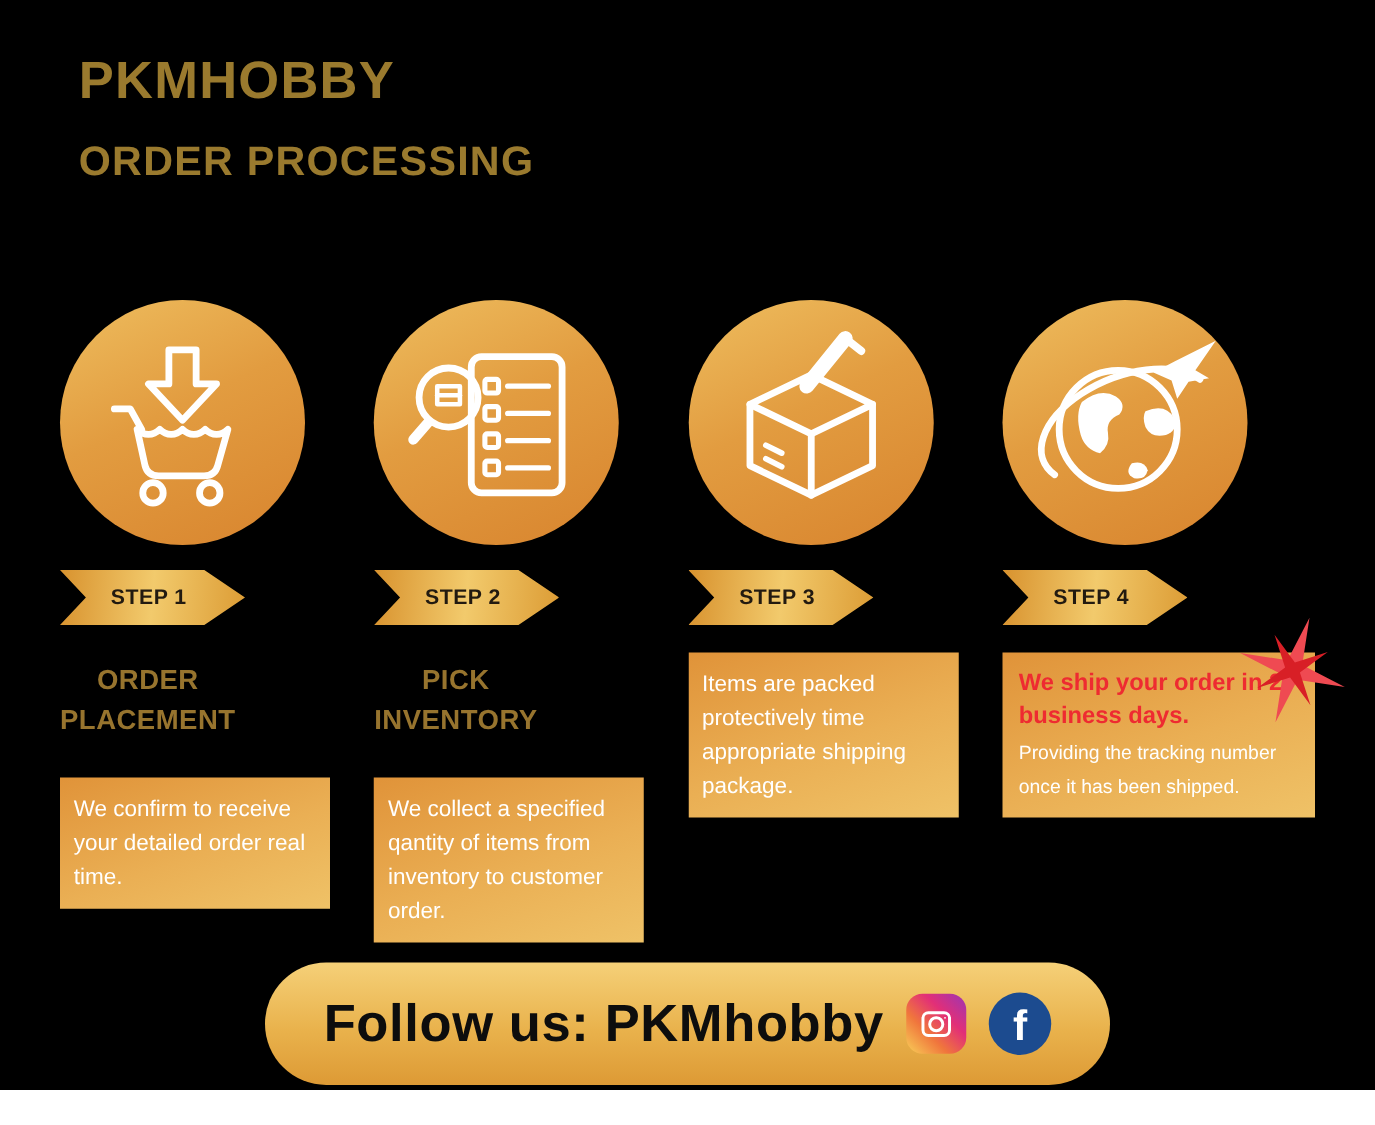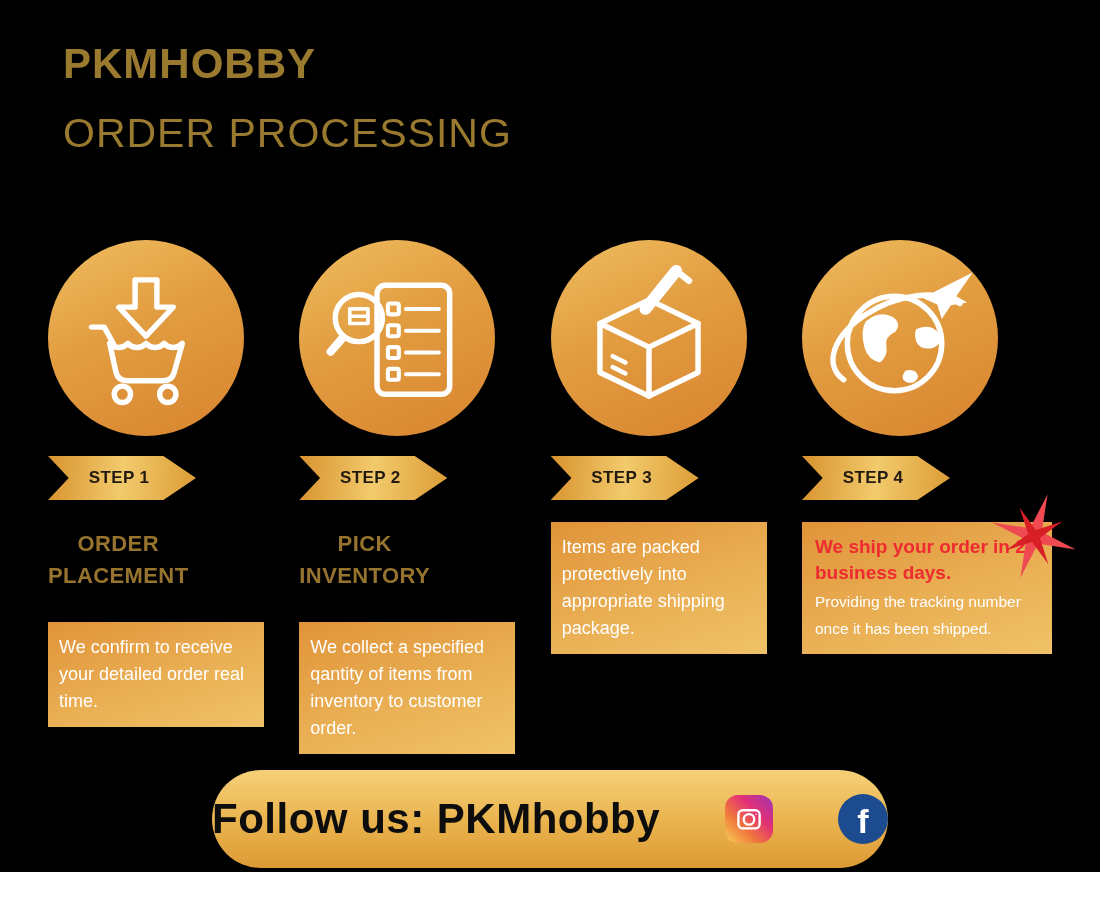--- a/index.html
+++ b/index.html
@@ -15,21 +15,21 @@
     background: #000000;
     overflow: hidden;
   }
 
   
   .header { position: absolute; left: 63px; top: 40px; }
   .brand {
     font-size: 42px; font-weight: 800; color: #9a7a2e; letter-spacing: 1px;
   }
   .subtitle {
-    margin-top: 22px; font-size: 41px; font-weight: 400; color: #9a7a2e;
+    margin-top: 22px; font-size: 33px; font-weight: 700; color: #9a7a2e;
     letter-spacing: 1px;
   }
 
   
   .steps-row {
     position: absolute; top: 240px; left: 48px; width: 1004px;
     display: flex; justify-content: space-between;
   }
   .step-col {
     width: 240px; display: flex; flex-direction: column; align-items: flex-start;
@@ -78,21 +78,21 @@
   .starburst {
     position: absolute; top: -30px; right: -26px;
     width: 88px; height: 88px; pointer-events: none;
   }
 
   
   .footer-pill {
     position: absolute; left: 50%; top: 770px; transform: translateX(-50%);
     width: 676px; height: 98px; border-radius: 49px;
     background: linear-gradient(180deg, #f5d078 0%, #e9b24c 55%, #dd9a35 100%);
-    display: flex; align-items: center; justify-content: space-between; gap: 18px;
+    display: flex; align-items: center; justify-content: center; gap: 18px;
   }
   .follow-text {
     font-size: 42px; font-weight: 800; color: #0d0d0d; letter-spacing: 0.5px;
   }
   .social-ig {
     width: 48px; height: 48px; border-radius: 13px; flex: none;
     background: linear-gradient(45deg, #f8d058 0%, #f0763c 35%, #e22f77 65%, #9b36b5 100%);
     display: flex; align-items: center; justify-content: center;
     cursor: pointer;
   }
@@ -165,21 +165,21 @@
         <svg viewBox="0 0 196 196" fill="none" stroke="#ffffff" stroke-width="6" stroke-linecap="round" stroke-linejoin="round">
           <path d="M94 66 L128 24" stroke-width="13"></path>
           <path d="M128 24 l14 11" stroke-width="7"></path>
           <path d="M98 56 L152 82 L98 108 L44 82 Z"></path>
           <path d="M44 82 L44 136 L98 162 L98 108"></path>
           <path d="M152 82 L152 136 L98 162"></path>
           <path d="M58 118 l14 7 M58 130 l14 7" stroke-width="5"></path>
         </svg>
       </div>
       <div class="badge">STEP 3</div>
-      <div class="desc-box">Items are packed protectively into appropriate shipping package.</div>
+      <div class="desc-box">Items are packed protectively time appropriate shipping package.</div>
     </div>
 
     <div class="step-col col4">
       <div class="circle">
         <svg viewBox="0 0 196 196" fill="none" stroke="#ffffff" stroke-width="6" stroke-linecap="round" stroke-linejoin="round">
           <circle cx="92" cy="104" r="52"></circle>
           <g fill="#ffffff" stroke="none">
             <path d="M60 80 q16 -13 30 -5 q10 7 3 16 q-12 5 -10 16 q2 11 -7 18 q-13 -3 -17 -16 q-5 -18 1 -29 z"></path>
             <path d="M116 88 q18 -7 25 6 q4 11 -7 15 q-13 3 -18 -7 q-3 -9 0 -14 z"></path>
             <path d="M104 134 q11 -3 14 6 q-2 9 -12 7 q-9 -4 -2 -13 z"></path>

